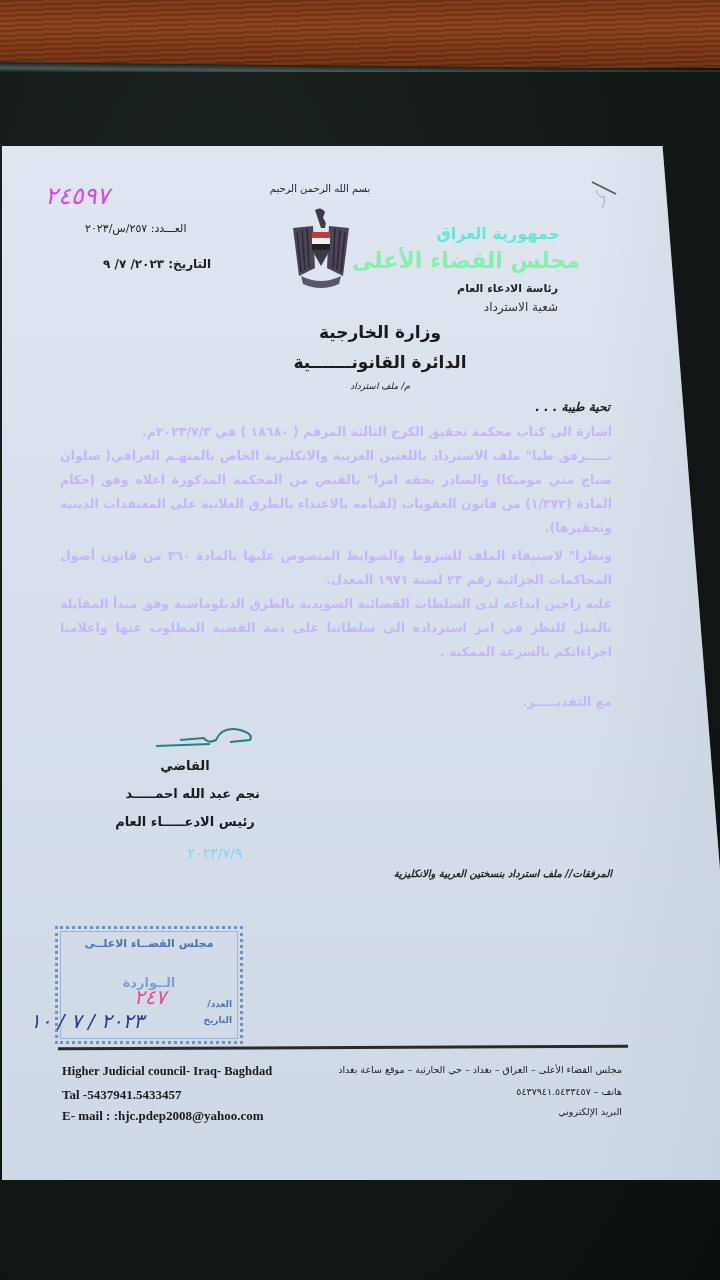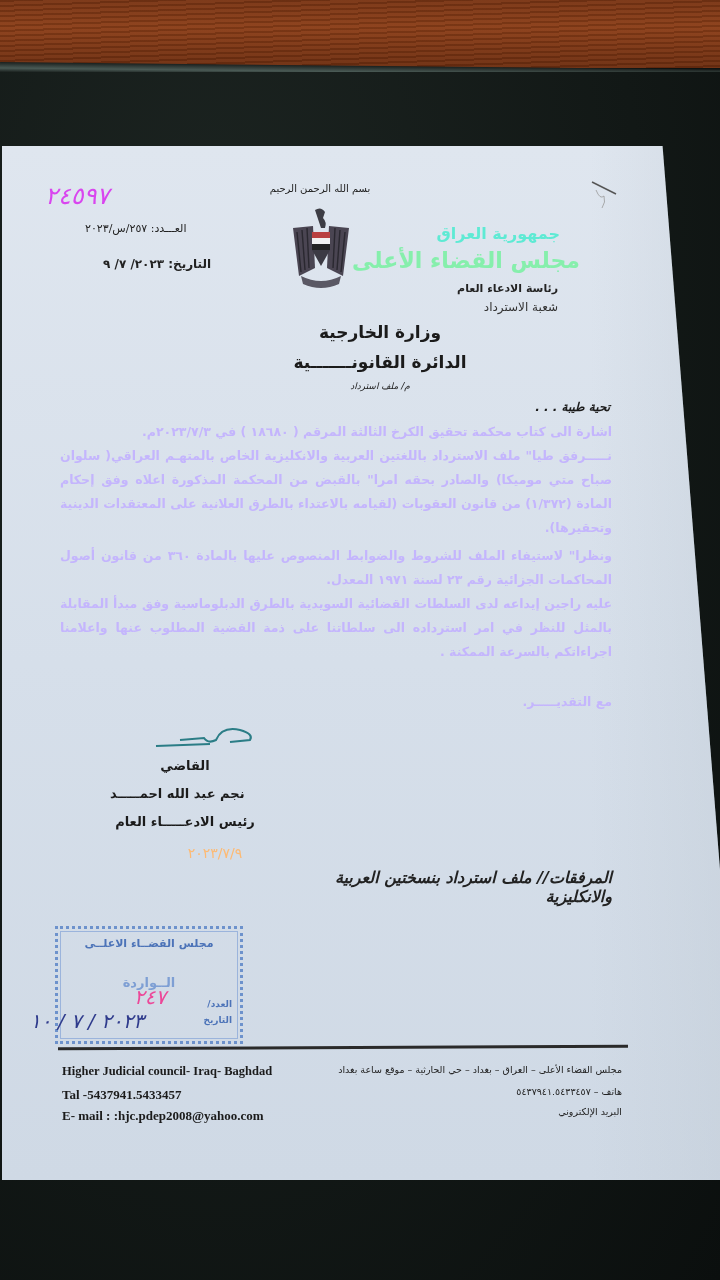--- a/index.html
+++ b/index.html
@@ -53,22 +53,22 @@
   .body-p { left:60px; width:552px; font-size:12.5px; font-weight:bold; line-height:24px; text-align:justify; color:#c4b5fd; }
   .p1 { top:420px; }
   .p2 { top:444px; }
   .p3 { top:544px; }
   .p4 { top:592px; }
   .p5 { top:690px; }
   .sig-scribble { left:150px; top:724px; width:110px; height:30px; }
   .judge { left:120px; top:758px; width:130px; text-align:center; font-size:13px; font-weight:bold; }
   .judge-name { left:110px; top:786px; width:150px; text-align:center; font-size:13px; font-weight:bold; }
   .judge-title { left:100px; top:814px; width:170px; text-align:center; font-size:13px; font-weight:bold; }
-  .judge-date { left:160px; top:845px; width:110px; text-align:center; font-size:14px; color:#fdba74; }
-  .attach { left:330px; top:868px; width:282px; font-size:16px; font-style:italic; font-weight:bold; color:#222; }
+  .judge-date { left:160px; top:845px; width:110px; text-align:center; font-size:14px; color:#7dd3fc; }
+  .attach { left:330px; top:868px; width:282px; font-size:10px; font-style:italic; font-weight:bold; color:#222; }
   .stamp {
     left:55px; top:926px; width:182px; height:112px;
     border:3px dotted #6d92cc; outline:1px solid #9bb4dc; outline-offset:-6px;
     color:#4c73b8; text-align:center;
   }
   .st1 { position:absolute; left:0; width:100%; top:8px; font-size:11px; font-weight:bold; }
   .st2 { position:absolute; left:0; width:100%; top:27px; font-size:10px; font-weight:bold; }
   .st3 { position:absolute; left:0; width:100%; top:46px; font-size:13px; font-weight:bold; color:#7e9fd4; }
   .st4 { position:absolute; right:8px; top:70px; font-size:9px; font-weight:bold; }
   .st5 { position:absolute; right:8px; top:86px; font-size:9px; font-weight:bold; }
@@ -140,21 +140,21 @@
 <div class="abs ar body-p p1">اشارة الى كتاب محكمة تحقيق الكرخ الثالثة المرقم ( ١٨٦٨٠ ) في ٢٠٢٣/٧/٣م.</div>
 <div class="abs ar body-p p2">نـــــرفق طيا" ملف الاسترداد باللغتين العربية والانكليزية الخاص بالمتهـم العراقي( سلوان صباح متي موميكا) والصادر بحقه امرا" بالقبض من المحكمة المذكورة اعلاه وفق إحكام المادة (١/٣٧٢) من قانون العقوبات (لقيامه بالاعتداء بالطرق العلانية على المعتقدات الدينية وتحقيرها).</div>
 <div class="abs ar body-p p3">ونظرا" لاستيفاء الملف للشروط والضوابط المنصوص عليها بالمادة ٣٦٠ من قانون أصول المحاكمات الجزائية رقم ٢٣ لسنة ١٩٧١ المعدل.</div>
 <div class="abs ar body-p p4">عليه راجين إيداعه لدى السلطات القضائية السويدية بالطرق الدبلوماسية وفق مبدأ المقابلة بالمثل للنظر في امر استرداده الى سلطاتنا على ذمة القضية المطلوب عنها واعلامنا اجراءاتكم بالسرعة الممكنة .</div>
 <div class="abs ar body-p p5">مع التقديـــــر.</div>
 
 <svg class="abs sig-scribble" viewBox="0 0 110 30">
   <path d="M6 22 L60 20 M30 16 L54 14 Q58 20 66 16 Q72 2 90 6 Q104 10 100 16 L80 18" stroke="#2b7d86" stroke-width="2" fill="none"></path>
 </svg>
 <div class="abs ar judge" style="text-align:center">القاضي</div>
-<div class="abs ar judge-name" style="text-align:left">نجم عبد الله احمـــــد</div>
+<div class="abs ar judge-name" style="text-align:right">نجم عبد الله احمـــــد</div>
 <div class="abs ar judge-title" style="text-align:center">رئيس الادعـــــاء العام</div>
 <div class="abs ar judge-date" style="text-align:center">٢٠٢٣/٧/٩</div>
 
 <div class="abs ar attach">المرفقات// ملف استرداد بنسختين العربية والانكليزية</div>
 
 <div class="abs stamp ar">
   <div class="st1">مجلس القضــاء الاعلــى</div>
   <div class="st3">الــواردة</div>
   <div class="st4">العدد/</div>
   <div class="st5">التاريخ</div>

